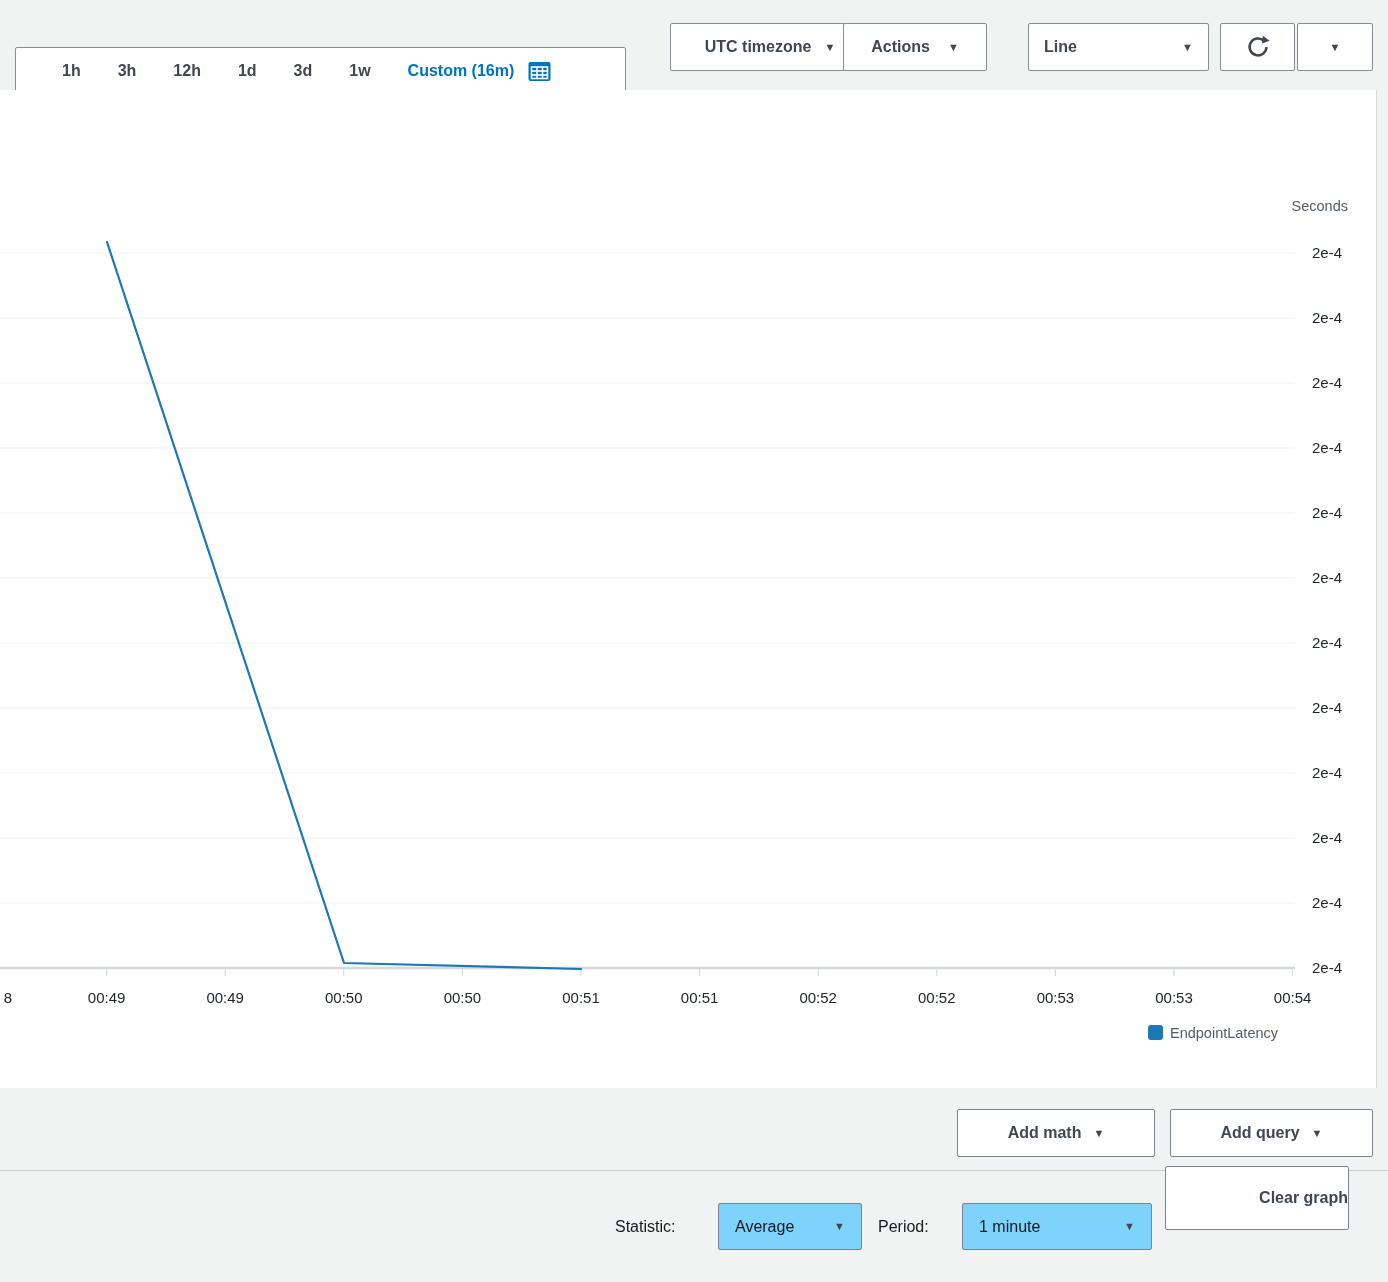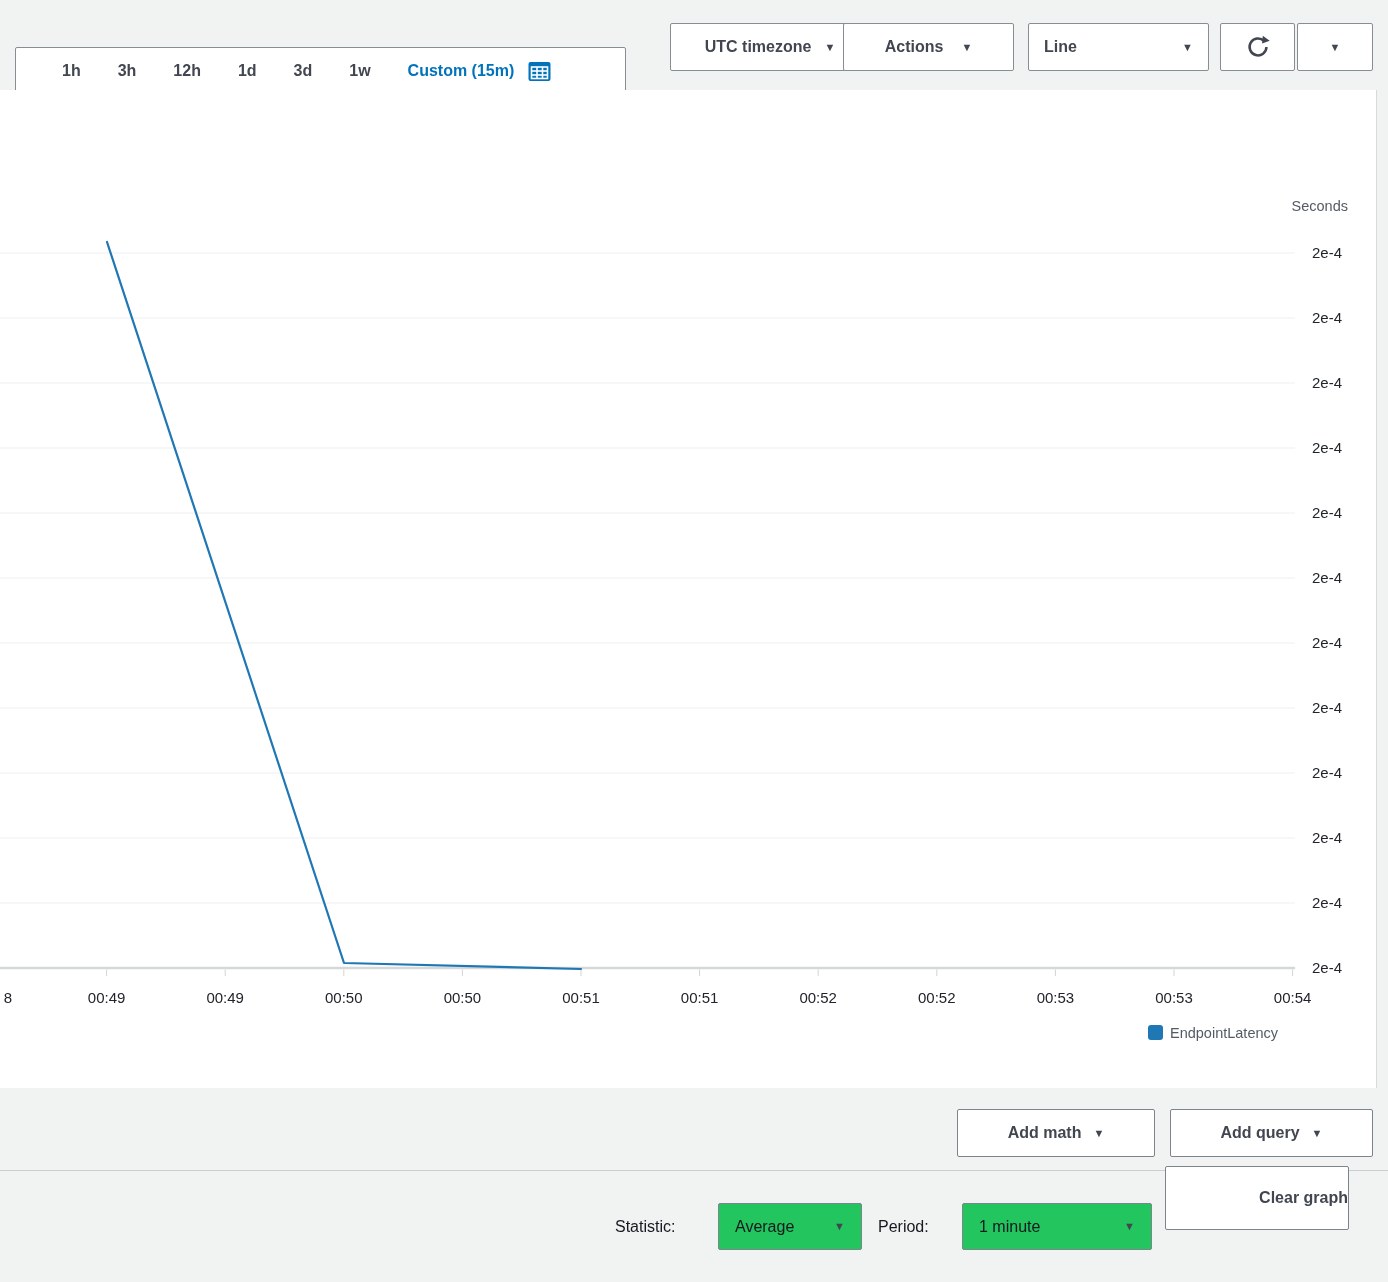--- a/index.html
+++ b/index.html
@@ -13,21 +13,21 @@
     position:absolute;top:23px;height:48px;box-sizing:border-box;
     background:#fff;border:1.5px solid #868e94;border-radius:2px;
     display:flex;align-items:center;justify-content:center;
     font-size:16px;font-weight:700;color:#414650;cursor:pointer;
   }
   .time-group{left:15px;width:611px;justify-content:flex-start;padding-left:46px;gap:37px;cursor:default;margin-top:24px;}
   .time-item{cursor:pointer;}
   .custom-range{color:#0073bb;cursor:pointer;}
   .cal-icon{margin-left:-23px;display:flex;align-items:center;cursor:pointer;}
   .tz-box{left:630px;width:200px;gap:13px;margin-left:40px;}
-  .actions-box{left:843px;width:171px;gap:18px;}
+  .actions-box{left:843px;width:144px;gap:18px;}
   .line-box{left:1028px;width:181px;justify-content:space-between;padding:0 15px;}
   .refresh-box{left:1220px;width:75px;}
   .caretbtn-box{left:1297px;width:76px;}
   .caret{font-size:11px;color:#414650;line-height:1;}
   
   .chart-card{
     position:absolute;left:0;top:90px;width:1377px;height:998px;
     background:#fff;border-right:1px solid #d5dbdb;box-sizing:border-box;
   }
   .chart-card svg{display:block;}
@@ -35,39 +35,39 @@
   .axis-unit{font-size:14.5px;fill:#545b64;}
   .legend-text{font-size:14.5px;fill:#545b64;}
   
   .btn{
     position:absolute;box-sizing:border-box;background:#fff;
     border:1.5px solid #7d858c;border-radius:2px;
     display:flex;align-items:center;justify-content:center;gap:12px;
     font-size:16px;font-weight:700;color:#414650;cursor:pointer;
   }
   .dropdown{
-    position:absolute;box-sizing:border-box;background:#22c55e;
+    position:absolute;box-sizing:border-box;background:#7dd3fc;
     border:1.5px solid #7d858c;border-radius:2px;
     display:flex;align-items:center;justify-content:space-between;
     padding:0 16px;font-size:16px;font-weight:400;color:#16191f;cursor:pointer;
   }
   .flabel{position:absolute;height:47px;display:flex;align-items:center;font-size:16px;color:#16191f;}
   .divider{position:absolute;left:0;top:1170px;width:1388px;border-top:1.5px solid #c9cfcf;}
 </style>
 </head>
 <body>
 
 <div class="tbox time-group">
   <span class="time-item">1h</span>
   <span class="time-item">3h</span>
   <span class="time-item">12h</span>
   <span class="time-item">1d</span>
   <span class="time-item">3d</span>
   <span class="time-item">1w</span>
-  <span class="custom-range">Custom (15m)</span>
+  <span class="custom-range">Custom (16m)</span>
   <span class="cal-icon">
     <svg width="23" height="21" viewBox="0 0 23 21">
       <rect x="0.5" y="1" width="22" height="19" rx="2" fill="#0073bb"></rect>
       <rect x="3.5" y="6" width="16" height="11.5" fill="none" stroke="#fff" stroke-width="1.6"></rect>
       <line x1="3.5" y1="10" x2="19.5" y2="10" stroke="#fff" stroke-width="1.6"></line>
       <line x1="3.5" y1="14" x2="19.5" y2="14" stroke="#fff" stroke-width="1.6"></line>
       <line x1="9" y1="6" x2="9" y2="17.5" stroke="#fff" stroke-width="1.6"></line>
       <line x1="14.5" y1="6" x2="14.5" y2="17.5" stroke="#fff" stroke-width="1.6"></line>
     </svg>
   </span>

